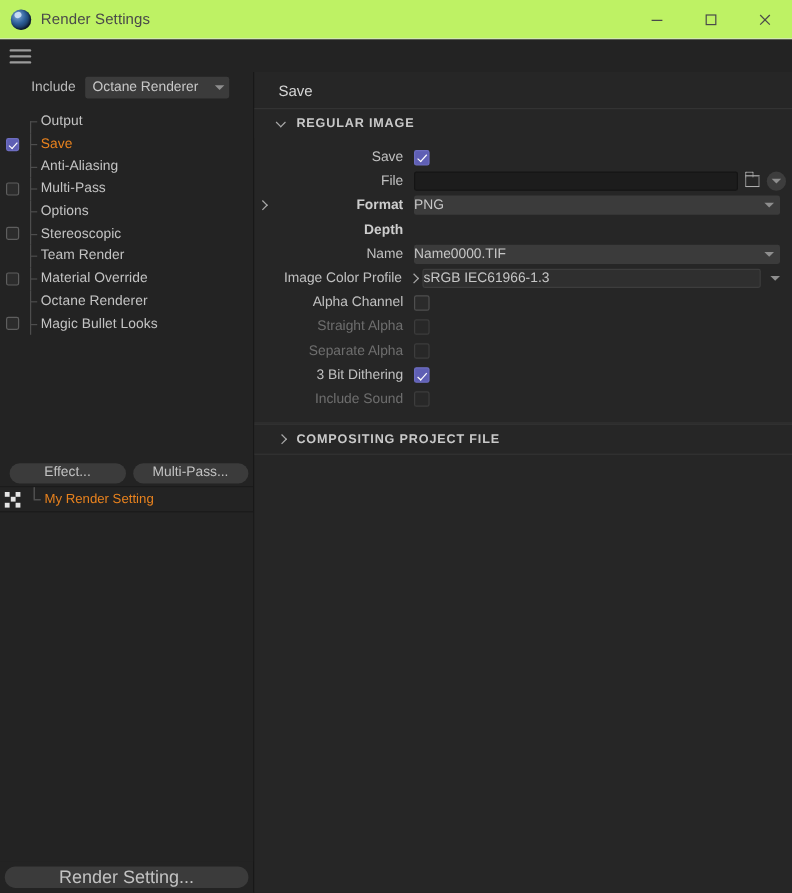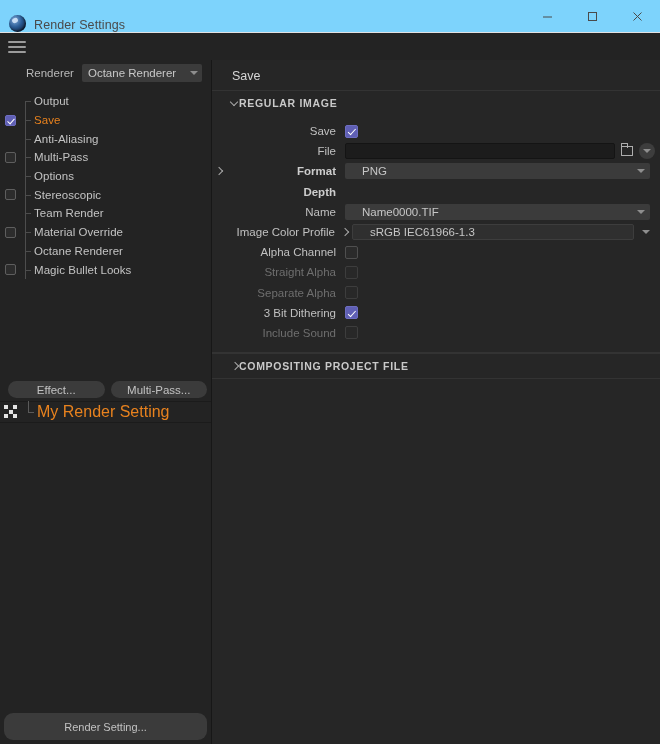--- a/index.html
+++ b/index.html
@@ -6,22 +6,22 @@
   html, body {
     width: 660px; height: 744px;
     background: #232323;
     font-family: "Liberation Sans", sans-serif;
     overflow: hidden;
     -webkit-font-smoothing: antialiased;
   }
 
   
   .titlebar {
-    height: 33px; background: #7dd3fc;
-    display: flex; align-items: flex-end;
+    height: 33px; background: #bef264;
+    display: flex; align-items: center;
     border-bottom: 1px solid #e2e2e2;
   }
   .tb-icon { width: 34px; display: flex; align-items: center; justify-content: center; }
   .c4d-logo {
     width: 17px; height: 17px; border-radius: 50%;
     background: radial-gradient(circle at 34% 30%, #7fa8d8 0%, #2b5d96 42%, #13294a 78%, #0a1626 100%);
     box-shadow: inset -1px -1px 2px rgba(0,0,0,.6);
     position: relative;
   }
   .c4d-logo::after {
@@ -117,37 +117,37 @@
     position: absolute; width: 4px; height: 4px; background: #e4e4e4;
   }
   .rs-icon i:nth-child(1) { left: 0; top: 0; }
   .rs-icon i:nth-child(2) { right: 0; top: 0; }
   .rs-icon i:nth-child(3) { left: 0; bottom: 0; }
   .rs-icon i:nth-child(4) { right: 0; bottom: 0; }
   .rs-icon i:nth-child(5) { left: 4.5px; top: 4.5px; width: 4px; height: 4px; }
   .setting-connector { width: 14px; height: 21px; position: relative; flex: 0 0 14px; }
   .setting-connector::before { content: ""; position: absolute; left: 5px; top: 0; height: 50%; width: 1px; background: #5a5a5a; }
   .setting-connector::after { content: ""; position: absolute; left: 5px; top: 50%; width: 6px; height: 1px; background: #5a5a5a; }
-  .setting-name { font-size: 16px; color: #e8821e; }
+  .setting-name { font-size: 11px; color: #e8821e; }
 
   .left-spacer { flex: 1; background: #232323; border-top: 1px solid #1b1b1b; }
   .bottombtn-wrap { padding: 4px; }
   .bottombtn {
-    height: 27px; border-radius: 9px; background: #3b3b3b;
+    height: 18px; border-radius: 9px; background: #3b3b3b;
     display: flex; align-items: center; justify-content: center;
-    font-size: 11px; color: #c2c2c2;
+    font-size: 15px; color: #c2c2c2;
   }
 
   
   .rightpanel { flex: 1; background: #262626; position: relative; }
   .panel-title {
     font-size: 12.5px; color: #d6d6d6; padding: 9px 0 7px 20px;
   }
   .sec-header {
-    display: flex; align-items: center; 
+    display: flex; align-items: center; gap: 8px;
     padding: 6px 0 6px 18px;
     border-top: 1px solid #333333; border-bottom: 1px solid #333333;
     background: #262626;
   }
   .sec-header.nb { border-bottom: none; }
   .arrow {
     width: 9px; height: 9px; position: relative; flex: 0 0 9px;
   }
   .arrow::before {
     content: ""; position: absolute; left: 1.5px; top: 1px;
@@ -194,21 +194,21 @@
   .folder::after {
     content: ""; position: absolute; left: -1.2px; top: -1.2px; right: -1.2px; height: 1.2px; background: #aeaeae;
   }
   .round-caret {
     width: 16px; height: 16px; border-radius: 50%; background: #3d3d3d;
     display: flex; align-items: center; justify-content: center; margin: 0 5px 0 4px;
   }
 
   .select {
     height: 16px; background: #3b3b3b; border-radius: 2px;
-    display: flex; align-items: center; padding: 0 5px 0 17px;
+    display: flex; align-items: center; padding: 0 5px 0 0;
     font-size: 11.5px; color: #c6c6c6; flex: 1; margin-right: 10px; text-align: right;
   }
   .select .caret { margin-left: auto; }
   .select.bordered {
     background: #2f2f2f; border: 1px solid #3d3d3d; margin-right: 4px;
   }
   .select-outer-caret { width: 16px; display: flex; align-items: center; justify-content: center; margin-right: 6px; }
 
   .divider { height: 1px; background: #333333; margin-top: 9px; }
 </style>
@@ -248,21 +248,21 @@
         <i></i>
         <i></i>
       </div>
   </div>
 
   <div class="content">
 
     <div class="leftpanel">
 
       <div class="renderer-row">
-        <span class="renderer-label">Renderer</span>
+        <span class="renderer-label">Include</span>
         <div class="renderer-select">
           <span>Octane Renderer</span>
           <span class="caret"></span>
         </div>
       </div>
 
       <div class="tree" id="tree">
           <div class="tree-row">
             <div class="cb-col"></div>
             <div class="tree-connector"></div>

